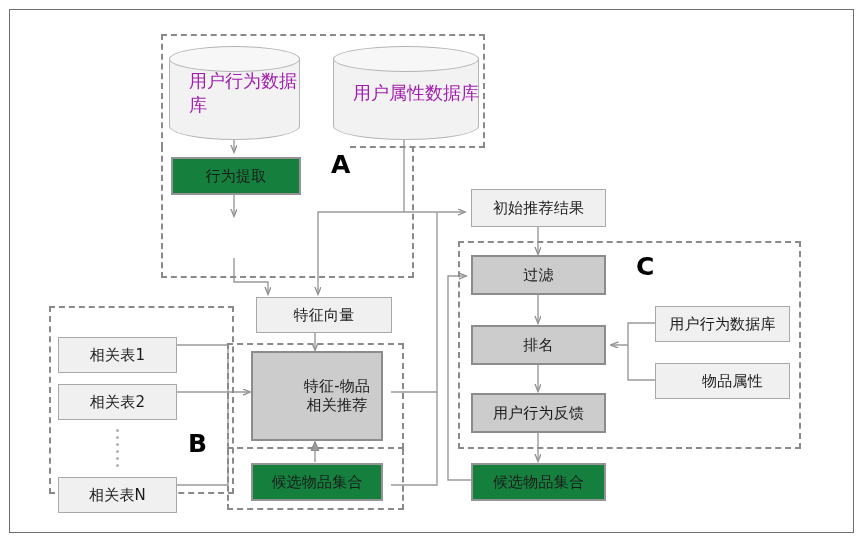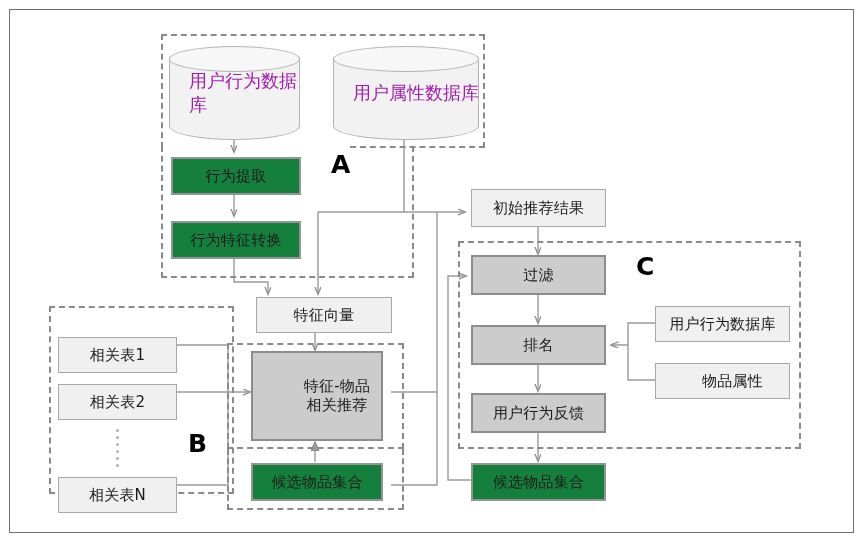--- a/index.html
+++ b/index.html
@@ -210,21 +210,20 @@
     </div>
 
     <div class="cyl" style="left:323px; top:36px; width:146px; height:94px;">
       <div class="body"></div>
       <div class="top"></div>
       <div class="cap-label">用户属性数据库</div>
     </div>
 
     <div class="node mid" style="left:161px; top:147px; width:130px; height:38px;">行为提取</div>
 
-    <div class="node mid" style="left:161px; top:211px; width:130px; height:38px;">行为特征转换</div>
 
     <div class="node light" style="left:246px; top:287px; width:136px; height:36px;">特征向量</div>
 
     <div class="node dark" style="left:241px; top:341px; width:132px; height:90px;padding-left:40px;">特征-物品
 相关推荐</div>
 
     <div class="node mid" style="left:241px; top:453px; width:132px; height:38px;">候选物品集合</div>
 
     <div class="node light" style="left:48px; top:327px; width:119px; height:36px;">相关表1</div>
 

